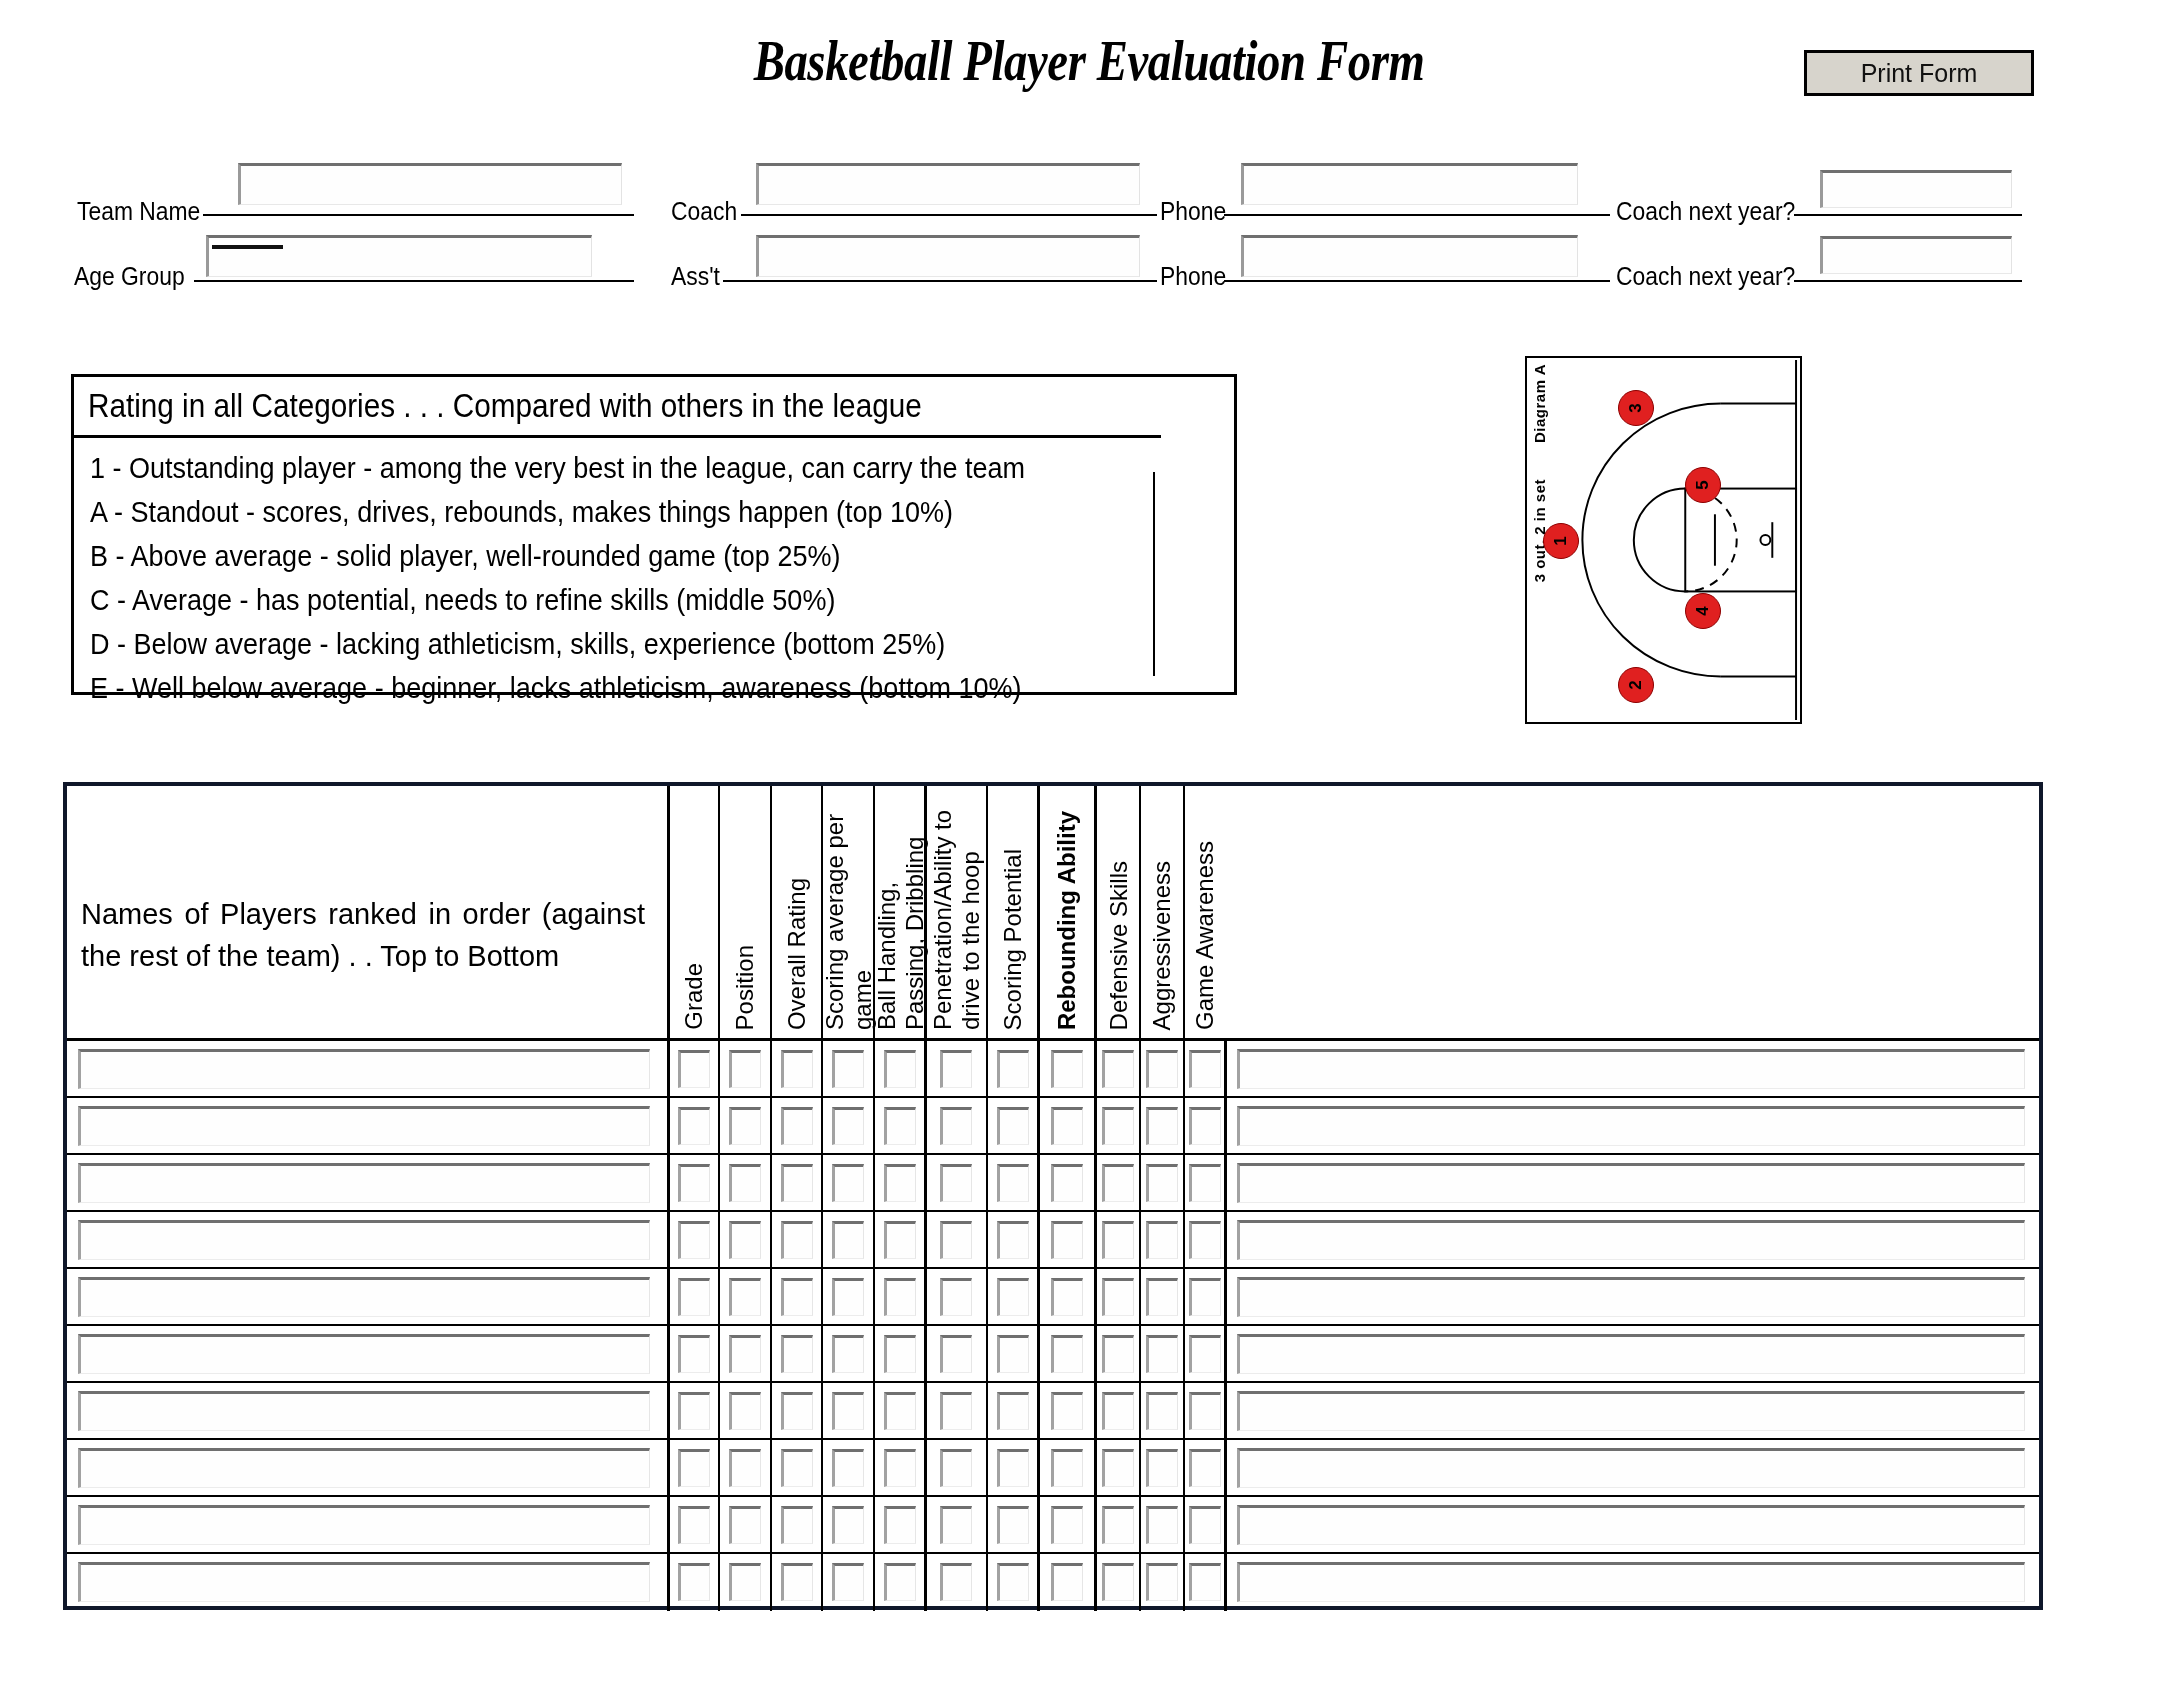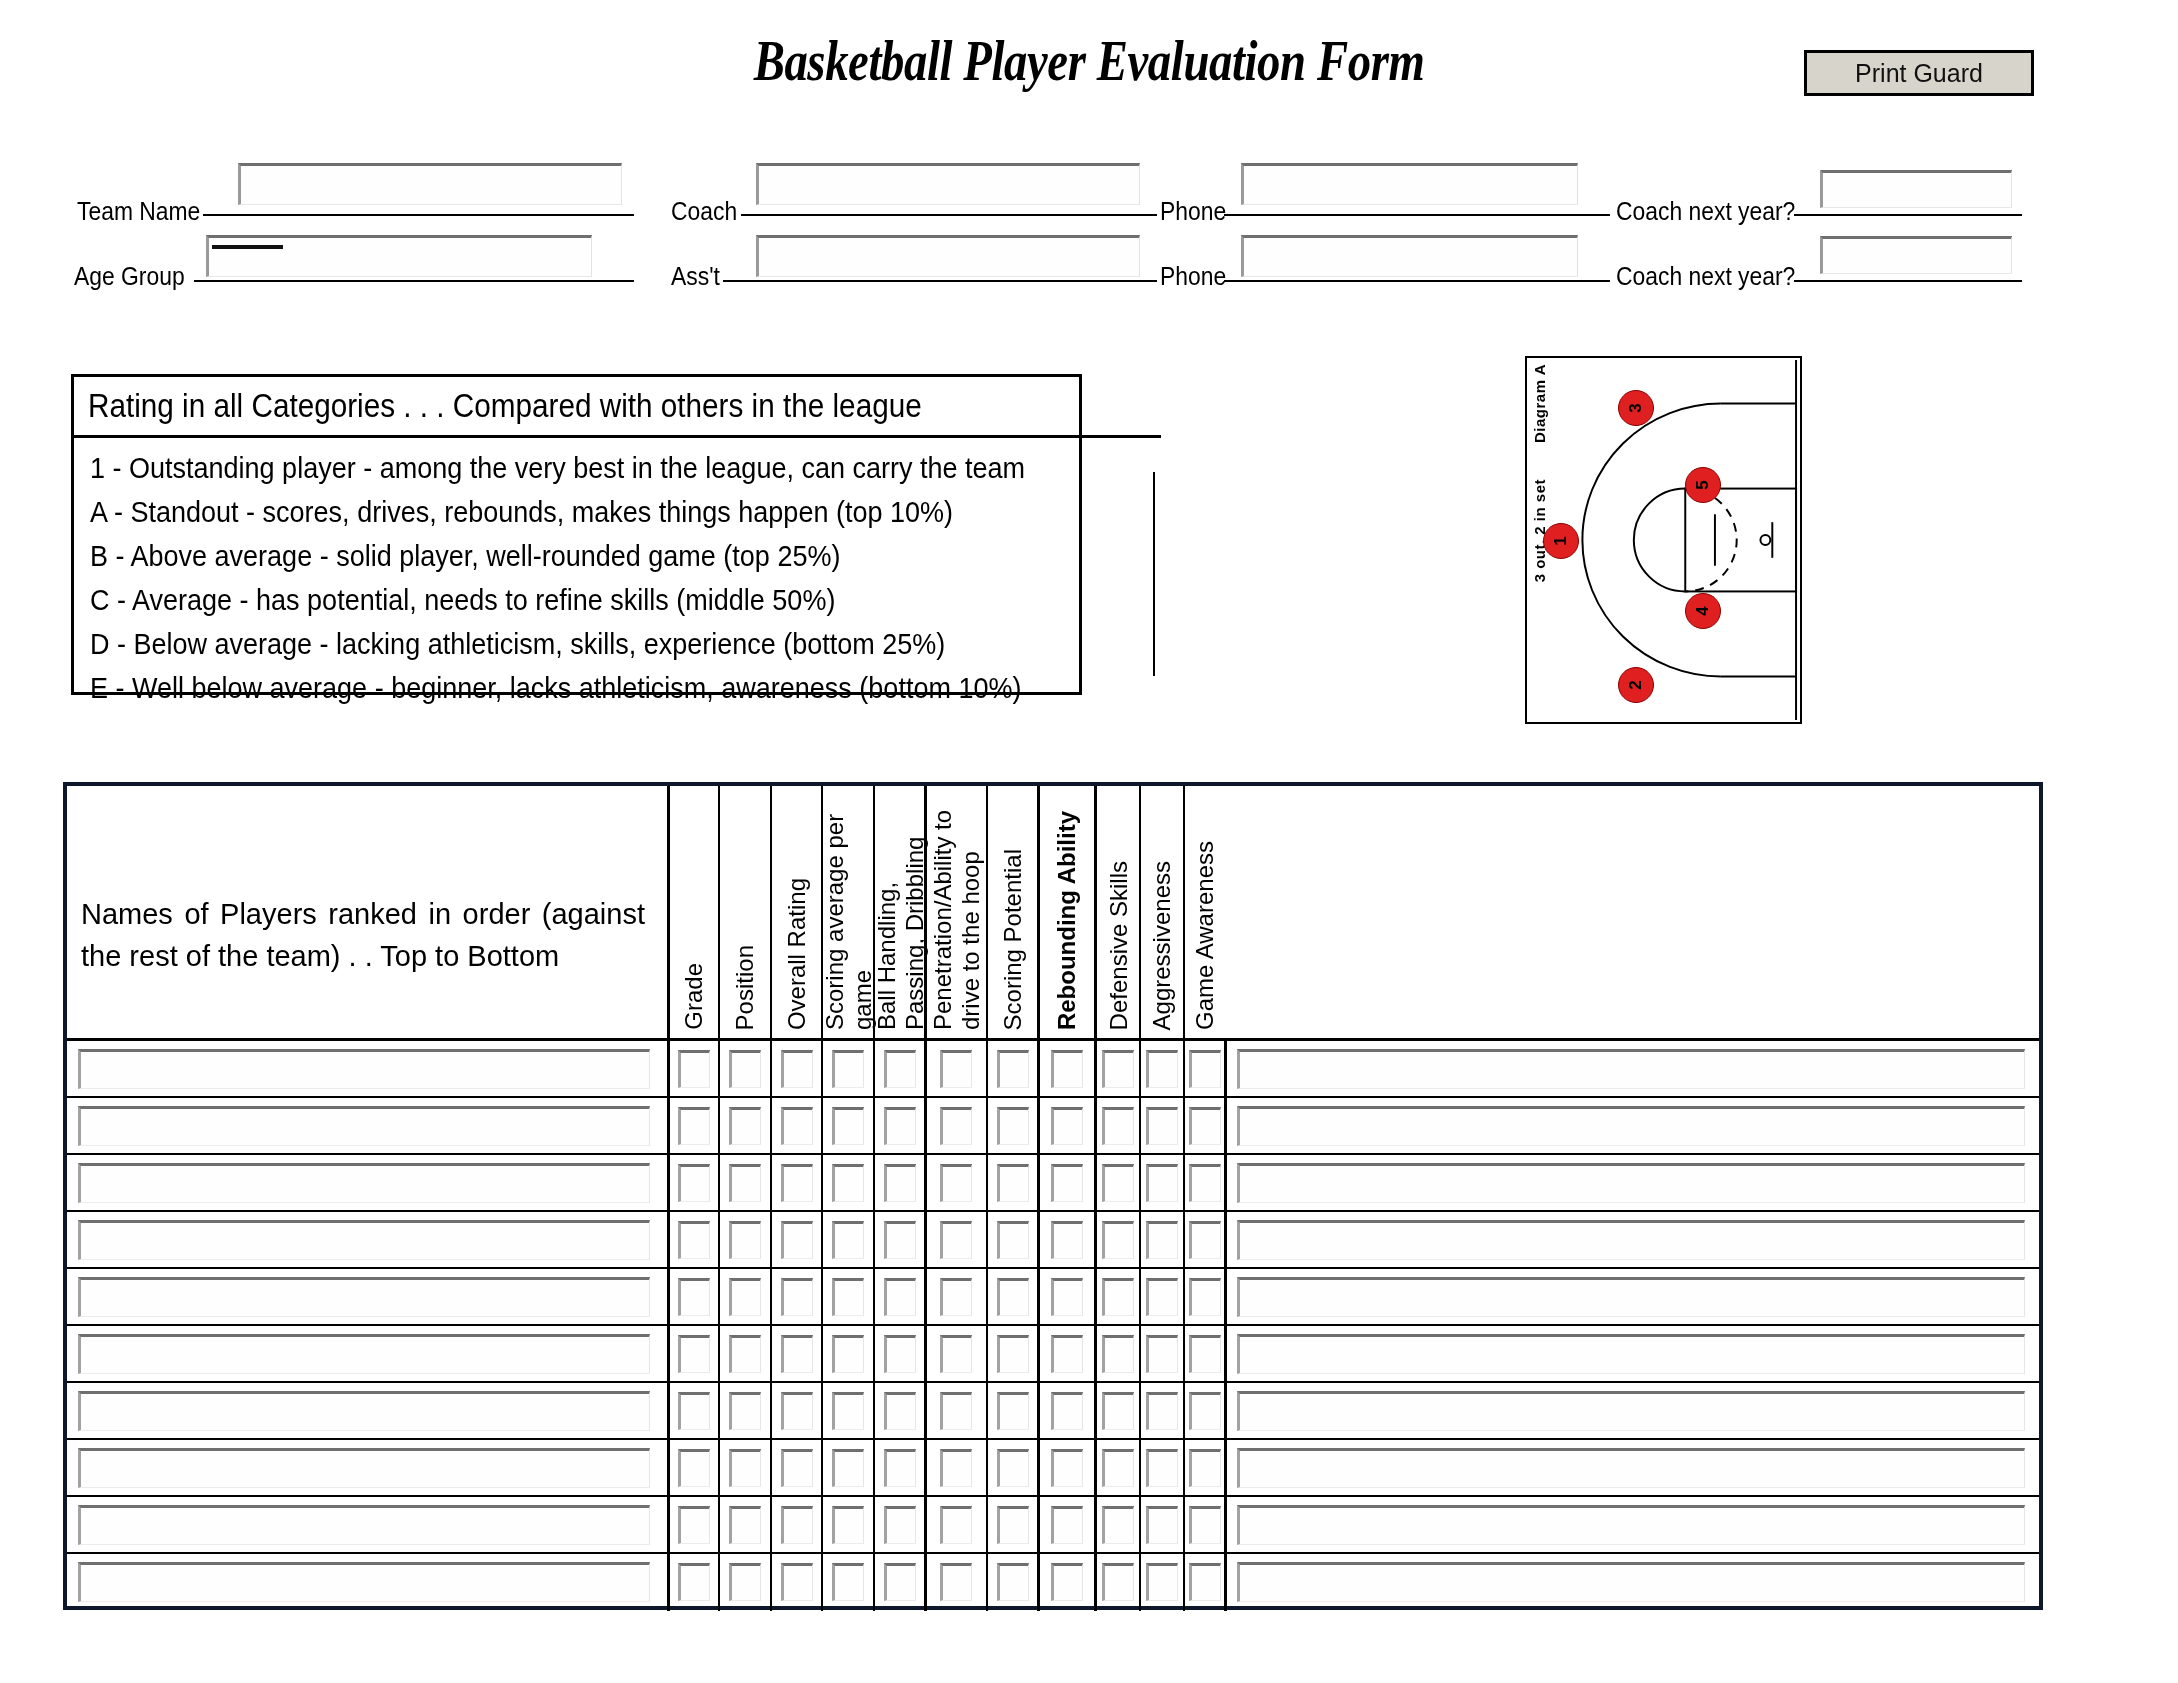--- a/index.html
+++ b/index.html
@@ -86,21 +86,21 @@
     width: 71px;
     border-bottom: 4px solid #111;
     height: 0;
   }
 
   
   .ratingbox {
     position: absolute;
     left: 71px;
     top: 374px;
-    width: 1011px;
+    width: 1166px;
     height: 321px;
     border: 3px solid #000;
     box-sizing: border-box;
     padding-left: 10px;
   }
   .ratinghead {
     position: absolute;
     left: 0; top: 0;
     width: 1087px;
     height: 61px;
@@ -305,21 +305,21 @@
   .inp.box-inp  { top: 9px; width: 32px; height: 38px; padding: 0 2px; }
   .inp.cmt-inp  { top: 8px; width: 788px; height: 40px; }
 </style>
 </head>
 <body>
 
 <div id="page">
 
   <div class="title">Basketball Player Evaluation Form</div>
 
-  <button class="print-btn">Print Guard</button>
+  <button class="print-btn">Print Form</button>
 
   <div>
 
     <span class="flabel" style="left:77px; top:198px;">Team Name</span>
     <div class="underline" style="left:203px; top:214px; width:431px;"></div>
     <input class="tfield" style="left: 238px; top: 163px; width: 384px; height: 42px;" value="">
 
     <span class="flabel" style="left:671px; top:198px;">Coach</span>
     <div class="underline" style="left:741px; top:214px; width:416px;"></div>
     <input class="tfield" style="left: 756px; top: 163px; width: 384px; height: 42px;" value="">

